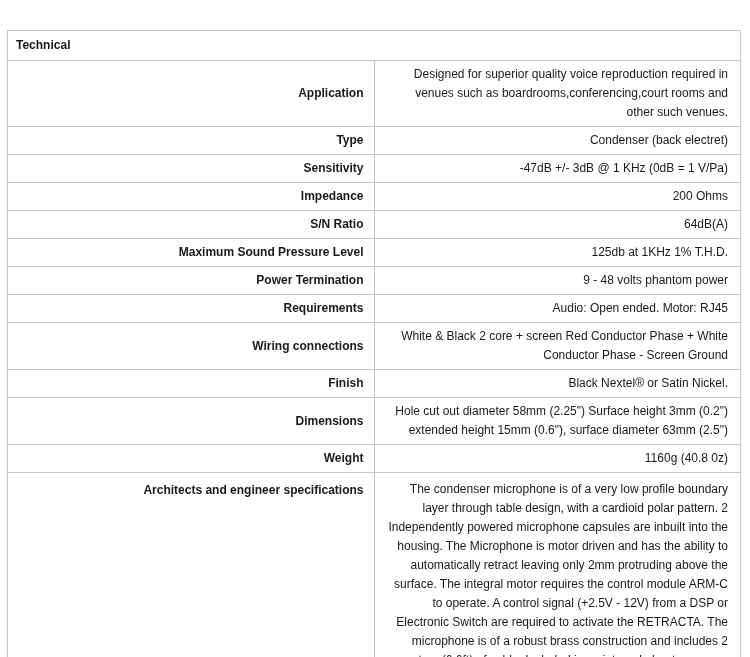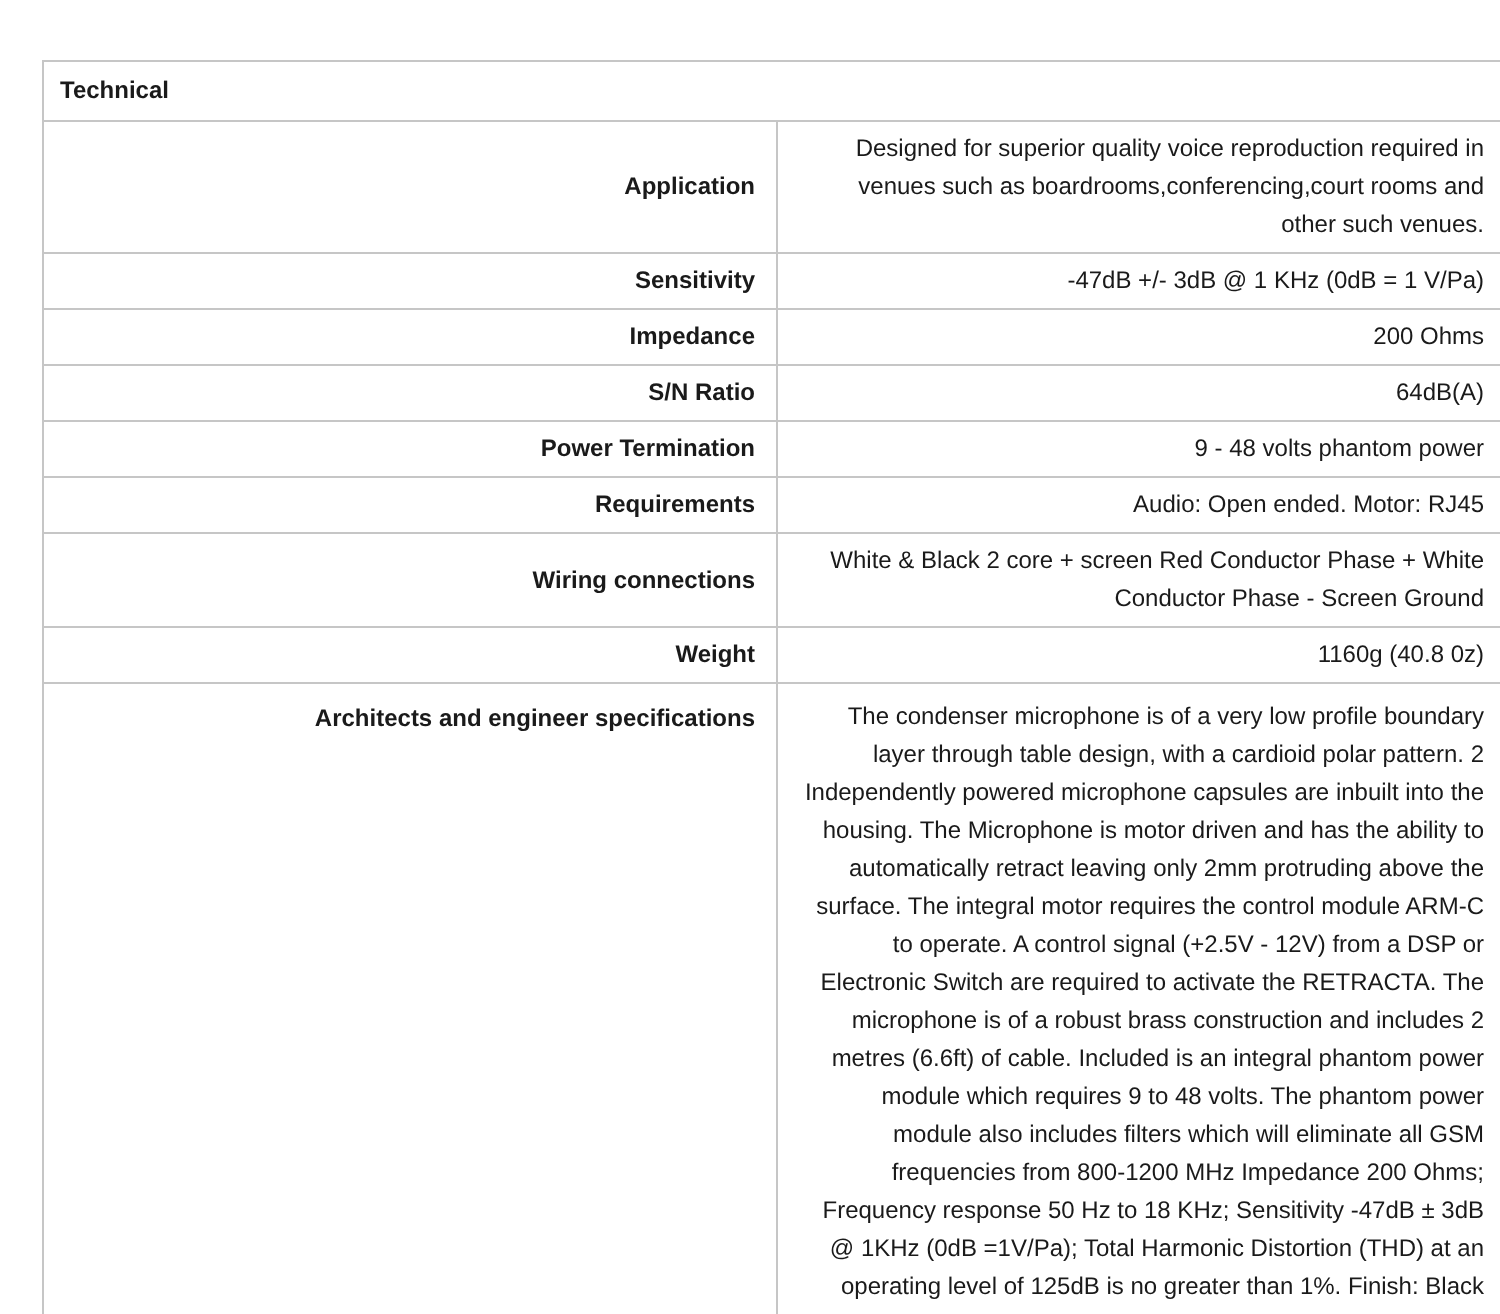--- a/index.html
+++ b/index.html
@@ -6,21 +6,21 @@
   html, body {
     background: #ffffff;
     width: 750px;
     font-family: "Liberation Sans", "DejaVu Sans", sans-serif;
     color: #1a1a1a;
   }
   .page {
     width: 725px;
     height: 657px;
     background: #ffffff;
-    padding: 30px 7px 0 21px;
+    padding: 30px 7px 0 7px;
   }
   table.spec-table {
     border-collapse: collapse;
     width: 734px;
     table-layout: fixed;
   }
   table.spec-table td, table.spec-table th {
     border: 1px solid #c6c6c6;
     font-size: 12px;
     line-height: 19px;
@@ -58,44 +58,60 @@
   <table class="spec-table">
     <tbody>
       <tr>
         <th class="table-header" colspan="2">Technical</th>
       </tr>
       <tr>
         <td class="spec-label">Application</td>
         <td class="spec-value">Designed for superior quality voice reproduction required in venues such as boardrooms,conferencing,court rooms and other such venues.</td>
       </tr>
       <tr>
+        <td class="spec-label">Type</td>
+        <td class="spec-value">Condenser (back electret)</td>
+      </tr>
+      <tr>
         <td class="spec-label">Sensitivity</td>
         <td class="spec-value">-47dB +/- 3dB @ 1 KHz (0dB = 1 V/Pa)</td>
       </tr>
       <tr>
         <td class="spec-label">Impedance</td>
         <td class="spec-value">200 Ohms</td>
       </tr>
       <tr>
         <td class="spec-label">S/N Ratio</td>
         <td class="spec-value">64dB(A)</td>
+      </tr>
+      <tr>
+        <td class="spec-label">Maximum Sound Pressure Level</td>
+        <td class="spec-value">125db at 1KHz 1% T.H.D.</td>
       </tr>
       <tr>
         <td class="spec-label">Power Termination</td>
         <td class="spec-value">9 - 48 volts phantom power</td>
       </tr>
       <tr>
         <td class="spec-label">Requirements</td>
         <td class="spec-value">Audio: Open ended. Motor: RJ45</td>
       </tr>
       <tr>
         <td class="spec-label">Wiring connections</td>
         <td class="spec-value">White &amp; Black 2 core + screen Red Conductor Phase + White Conductor Phase - Screen Ground</td>
       </tr>
       <tr>
+        <td class="spec-label">Finish</td>
+        <td class="spec-value">Black Nextel® or Satin Nickel.</td>
+      </tr>
+      <tr>
+        <td class="spec-label">Dimensions</td>
+        <td class="spec-value">Hole cut out diameter 58mm (2.25") Surface height 3mm (0.2") extended height 15mm (0.6"), surface diameter 63mm (2.5")</td>
+      </tr>
+      <tr>
         <td class="spec-label">Weight</td>
         <td class="spec-value">1160g (40.8 0z)</td>
       </tr>
       <tr class="row-tall">
         <td class="spec-label">Architects and engineer specifications</td>
         <td class="spec-value">The condenser microphone is of a very low profile boundary layer through table design, with a cardioid polar pattern. 2 Independently powered microphone capsules are inbuilt into the housing. The Microphone is motor driven and has the ability to automatically retract leaving only 2mm protruding above the surface. The integral motor requires the control module ARM-C to operate. A control signal (+2.5V - 12V) from a DSP or Electronic Switch are required to activate the RETRACTA. The microphone is of a robust brass construction and includes 2 metres (6.6ft) of cable. Included is an integral phantom power module which requires 9 to 48 volts. The phantom power module also includes filters which will eliminate all GSM frequencies from 800-1200 MHz Impedance 200 Ohms; Frequency response 50 Hz to 18 KHz; Sensitivity -47dB ± 3dB @ 1KHz (0dB =1V/Pa); Total Harmonic Distortion (THD) at an operating level of 125dB is no greater than 1%. Finish: Black Nextel® or Satin Nickel.</td>
       </tr>
     </tbody>
   </table>
 </div>

